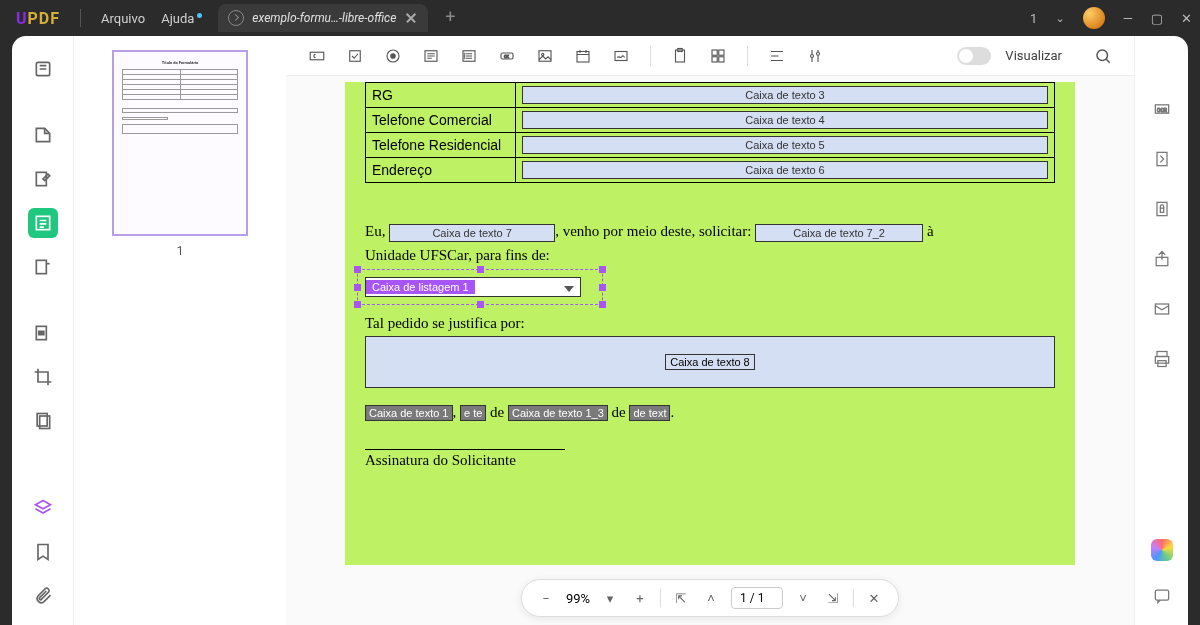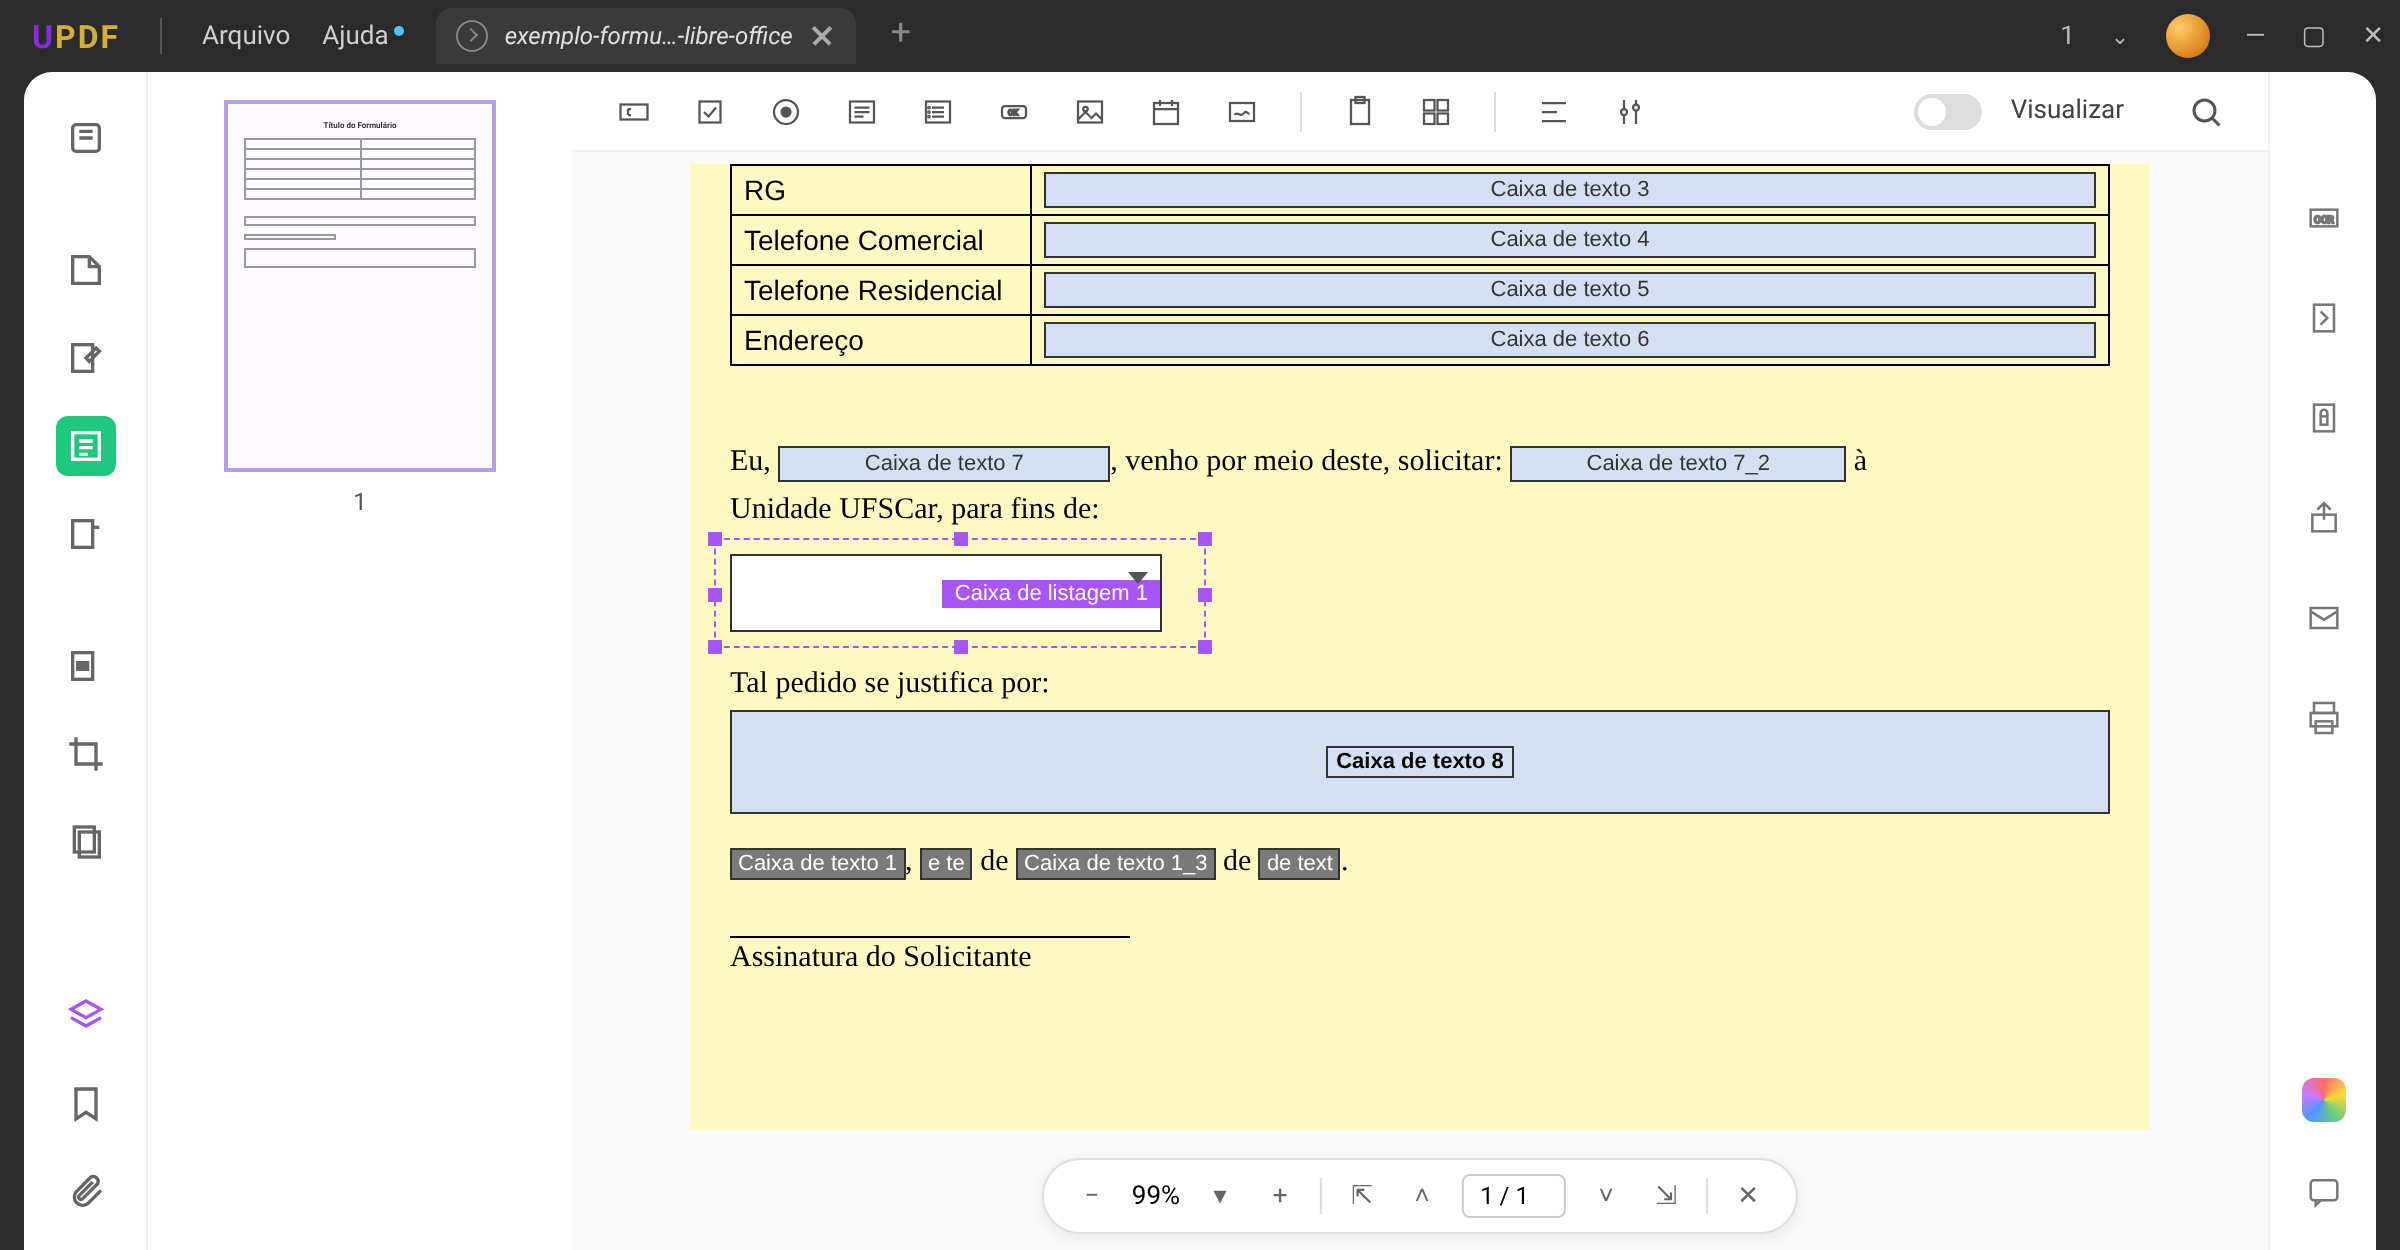--- a/index.html
+++ b/index.html
@@ -49,36 +49,36 @@
 .tool { width: 30px; height: 30px; display: flex; align-items: center; justify-content: center; cursor: pointer; color: #555; border-radius: 4px; }
 .tool svg { width: 18px; height: 18px; }
 .tb-div { width: 1px; height: 20px; background: #ddd; margin: 0 6px; }
 .toggle { width: 34px; height: 18px; background: #ddd; border-radius: 9px; position: relative; cursor: pointer; }
 .toggle::after { content: ""; width: 14px; height: 14px; background: #fff; border-radius: 50%; position: absolute; top: 2px; left: 2px; }
 .preview-lbl { font-size: 13px; color: #404040; margin-left: 6px; }
 .search-icon { margin-left: 18px; }
 
 
 .page-wrap { flex: 1; overflow: auto; background: #fafafa; display: flex; justify-content: center; padding: 6px 0 60px; }
-.page { width: 730px; background: #fef9c3; padding: 0 20px; font-family: "Times New Roman", serif; font-size: 15px; color: #000; }
+.page { width: 730px; background: #bef264; padding: 0 20px; font-family: "Times New Roman", serif; font-size: 15px; color: #000; }
 .form-table { width: 100%; border-collapse: collapse; margin-bottom: 36px; }
 .form-table td { border: 1px solid #000; padding: 3px 6px; }
 .form-table td.lbl { width: 150px; font-family: Arial, sans-serif; font-size: 14px; }
 .fld { display: block; background: #d5dff3; border: 1px solid #333; text-align: center; font-size: 11px; font-family: Arial, sans-serif; color: #333; line-height: 16px; }
 .fld.small { display: inline-block; vertical-align: middle; }
 .para { text-align: justify; line-height: 1.6; }
 
 .listbox-wrap { position: relative; width: 230px; margin: 10px 0 18px; }
-.listbox { width: 216px; height: 39px; border: 1px solid #333; background: #fff; display: flex; align-items: center; justify-content: flex-end; position: relative; }
+.listbox { width: 216px; height: 20px; border: 1px solid #333; background: #fff; display: flex; align-items: center; justify-content: flex-start; position: relative; }
 .listbox-label { background: #a855f7; color: #fff; font-size: 11px; padding: 1px 6px; font-family: Arial, sans-serif; }
 .listbox-chev { position: absolute; right: 6px; top: 8px; width: 0; height: 0; border-left: 5px solid transparent; border-right: 5px solid transparent; border-top: 6px solid #555; }
 .sel-border { position: absolute; border: 1px dashed #a855f7; }
 .sel-handle { position: absolute; width: 7px; height: 7px; background: #a855f7; }
 .bigfld { background: #d5dff3; border: 1px solid #333; height: 52px; display: flex; align-items: center; justify-content: center; }
-.bigfld span { border: 1px solid #333; padding: 1px 4px; font-size: 11px; font-family: Arial, sans-serif; background: #d5dff3; font-weight: bold; }
+.bigfld span { border: 1px solid #333; padding: 1px 4px; font-size: 11px; font-family: Arial, sans-serif; background: #d5dff3; }
 .dateline span.mini { border: 1px solid #333; background: #7a7a7a; color: #fff; font-size: 11px; padding: 1px 3px; font-family: Arial, sans-serif; }
 .sig-line { border-top: 1px solid #000; width: 200px; margin-top: 28px; }
 .sig-lbl { margin-top: 2px; }
 
 
 .pagenav { position: absolute; bottom: 8px; left: 50%; transform: translateX(-50%); height: 38px; border: 1px solid #ddd; border-radius: 20px; background: #fff; display: flex; align-items: center; padding: 0 14px; gap: 10px; box-shadow: 0 2px 8px rgba(0,0,0,0.08); }
 .pn-btn { width: 20px; height: 20px; display: flex; align-items: center; justify-content: center; cursor: pointer; color: #666; }
 .pn-input { border: 1px solid #ccc; border-radius: 4px; padding: 3px 8px; font-size: 12px; width: 52px; text-align: left; }
 .pn-div { width: 1px; height: 18px; background: #ddd; }
 

